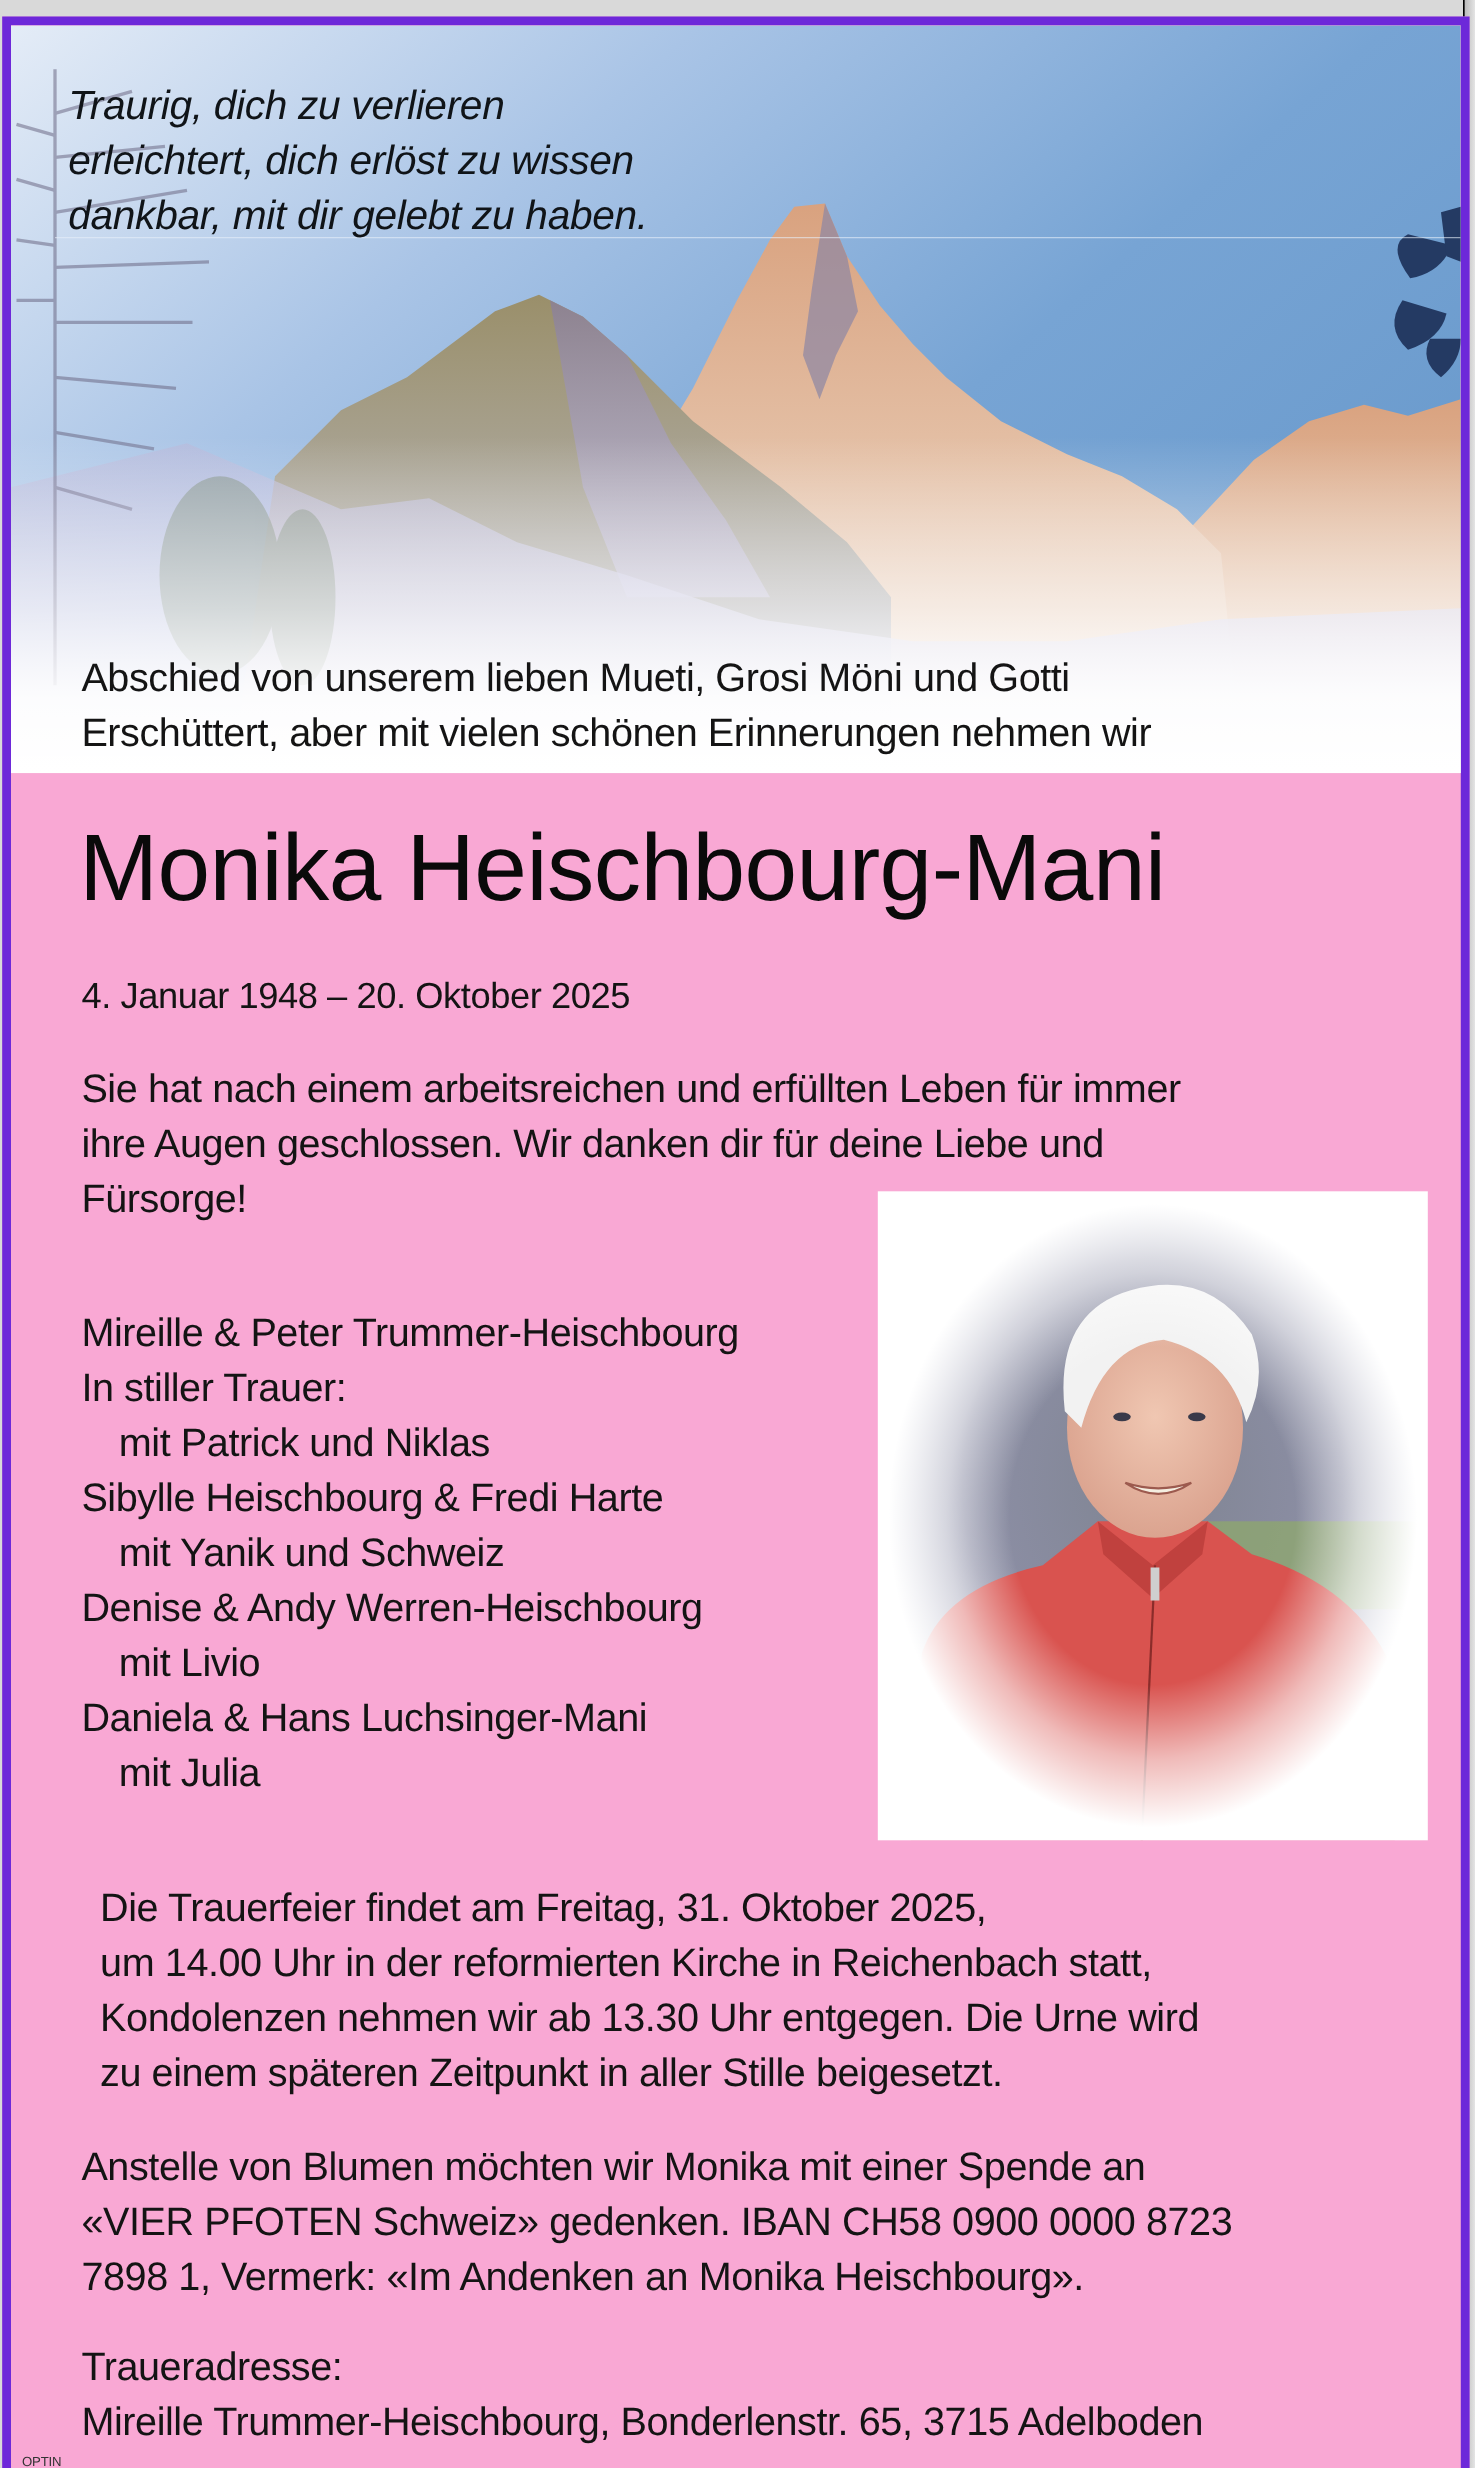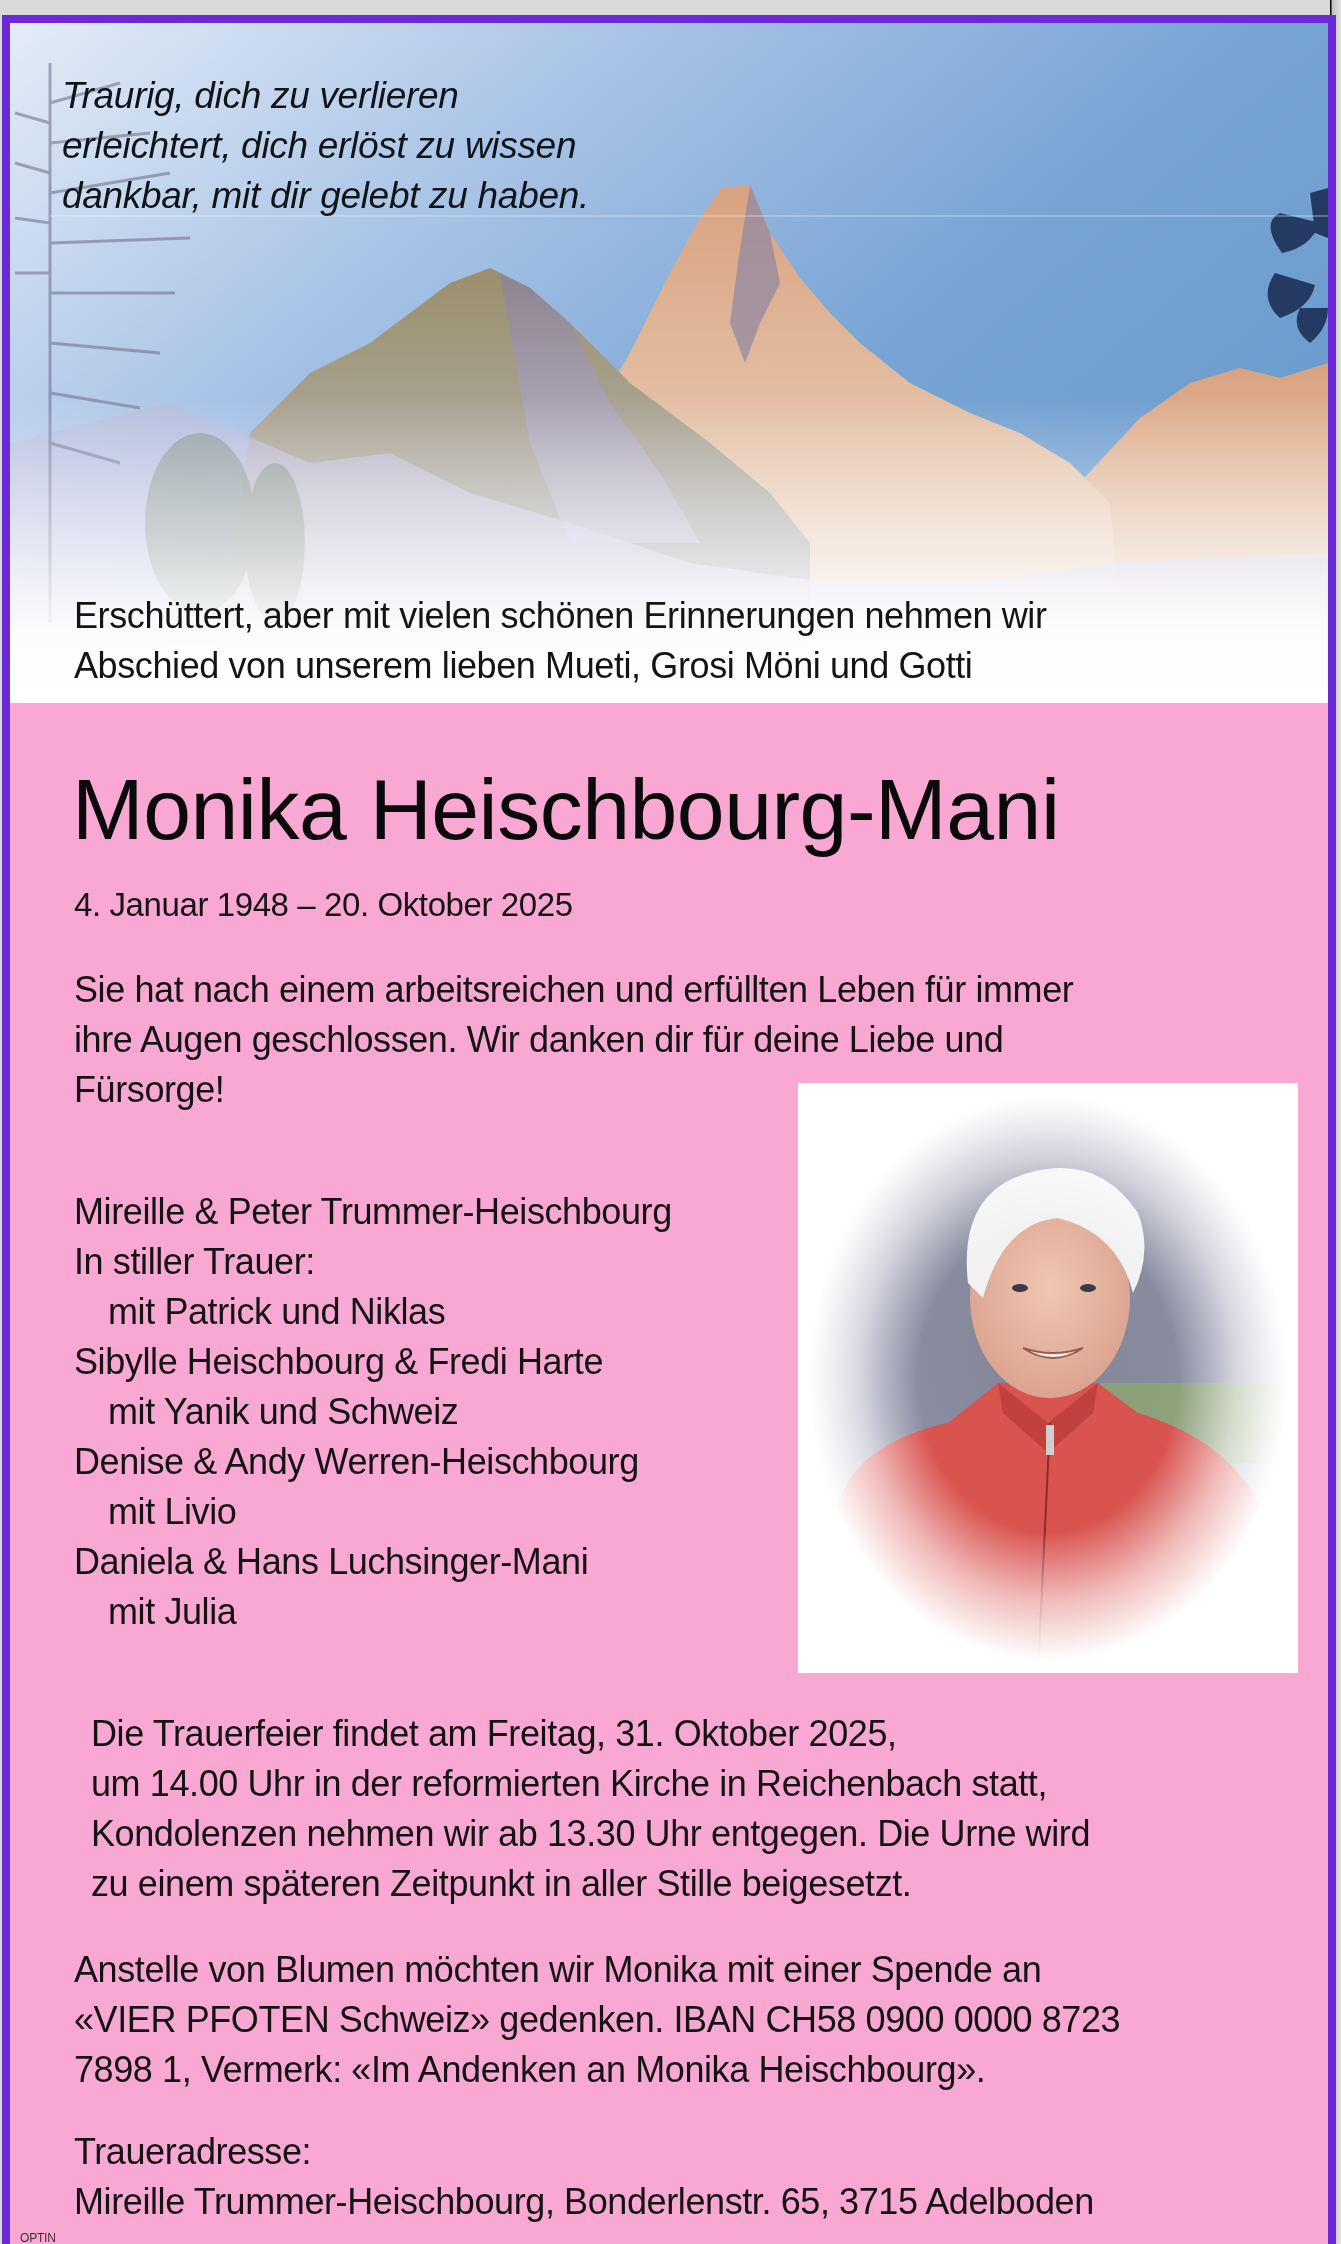--- a/index.html
+++ b/index.html
@@ -25,21 +25,21 @@
     position:absolute; left:52px; top:48px;
     font-style:italic; font-size:37px; line-height:50px; color:#101418;
     letter-spacing:-0.3px;
   }
   .poem div { white-space:nowrap; }
   .text { position:absolute; left:64px; font-size:36px; line-height:50px; color:#141414; letter-spacing:-0.4px; }
   .text div { white-space:nowrap; }
   .intro { top:568px; }
   .name {
     position:absolute; left:62px; top:716px; font-size:86px; line-height:100px;
-    color:#0a0a0a; letter-spacing:-0.5px; white-space:nowrap;margin-top:20px;
+    color:#0a0a0a; letter-spacing:-0.5px; white-space:nowrap;
   }
   .dates { top:836px; font-size:33px;margin-top:21px; }
   .body-par { top:942px; }
   .trauer { top:1164px; }
   .trauer .indent { padding-left:34px; }
   .feier { top:1686px;margin-left:17px; }
   .spende { top:1922px; }
   .adresse { top:2104px; }
   .optin {
     position:absolute; left:10px; top:2208px; font-size:12px; color:#333; letter-spacing:-0.2px;
@@ -121,22 +121,22 @@
     <div class="hero-fade"></div>
   </div>
 
   <div class="poem">
     <div>Traurig, dich zu verlieren</div>
     <div>erleichtert, dich erlöst zu wissen</div>
     <div>dankbar, mit dir gelebt zu haben.</div>
   </div>
 
   <div class="text intro">
+    <div>Abschied von unserem lieben Mueti, Grosi Möni und Gotti</div>
     <div>Erschüttert, aber mit vielen schönen Erinnerungen nehmen wir</div>
-    <div>Abschied von unserem lieben Mueti, Grosi Möni und Gotti</div>
   </div>
 
   <div class="name">Monika Heischbourg-Mani</div>
 
   <div class="text dates">4. Januar 1948 – 20. Oktober 2025</div>
 
   <div class="text body-par">
     <div>Sie hat nach einem arbeitsreichen und erfüllten Leben für immer</div>
     <div>ihre Augen geschlossen. Wir danken dir für deine Liebe und</div>
     <div>Fürsorge!</div>

